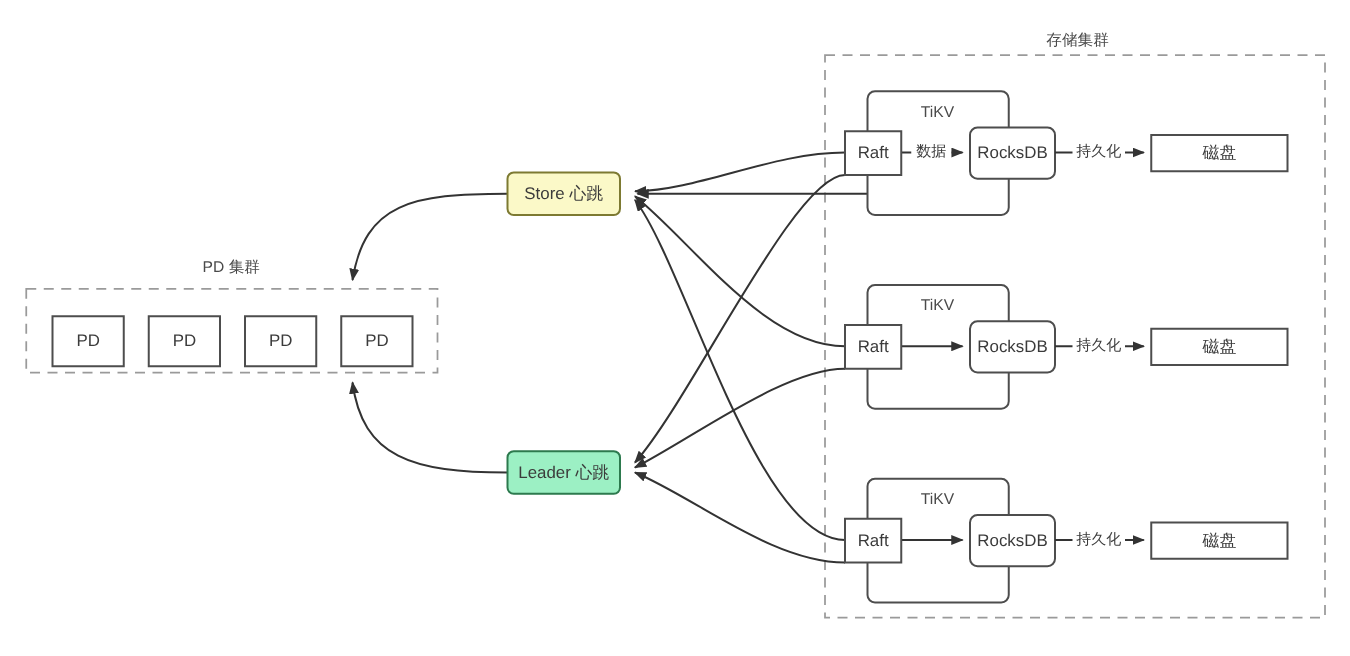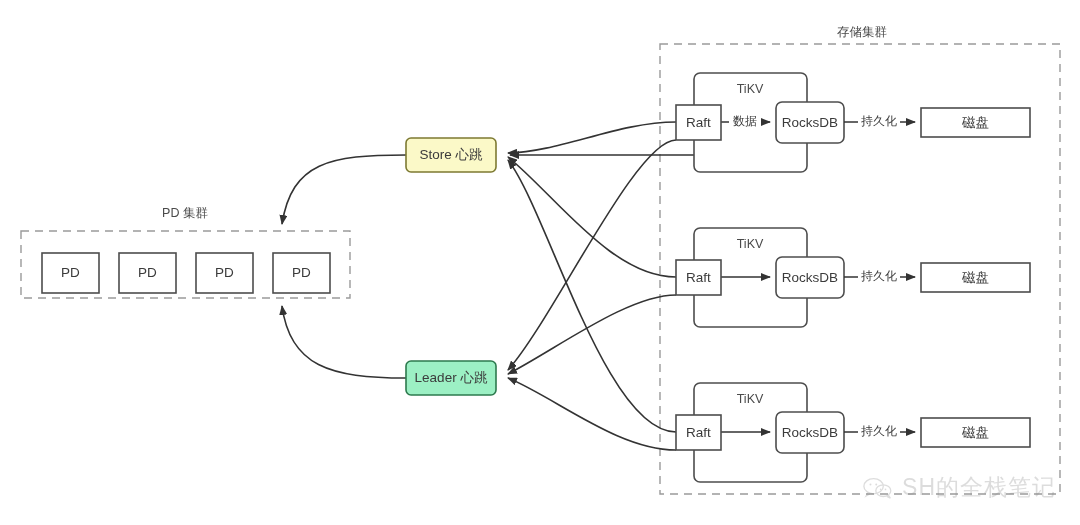--- a/index.html
+++ b/index.html
@@ -220,27 +220,14 @@
       <path class="edge" d="M 844 432 L 915 432" marker-end="url(#arrow)"></path>
       <rect x="858" y="424" width="42" height="16" fill="#ffffff" stroke="none"></rect>
       <text class="lbl lbl-edge" x="879" y="432">持久化</text>
 
       <rect class="node-rect" x="921" y="418" width="109" height="29"></rect>
       <text class="lbl lbl-node" x="975.5" y="433">磁盘</text>
     </g>
 
   </svg>
 
-  <div class="watermark">
-    <svg class="wm-icon" viewBox="0 0 34 26">
-      <ellipse cx="12" cy="11" rx="11" ry="8.6" fill="none" stroke="#8f8f8f" stroke-width="1.5"></ellipse>
-      <path d="M6 17.5 L3.5 22 L8.5 19.2" fill="none" stroke="#8f8f8f" stroke-width="1.5"></path>
-      <circle cx="8.5" cy="9" r="1.1" fill="#8f8f8f"></circle>
-      <circle cx="15" cy="9" r="1.1" fill="#8f8f8f"></circle>
-      <ellipse cx="23" cy="16" rx="8.5" ry="6.6" fill="none" stroke="#8f8f8f" stroke-width="1.5"></ellipse>
-      <path d="M28.5 20.8 L31 24.5 L27 22.4" fill="none" stroke="#8f8f8f" stroke-width="1.5"></path>
-      <circle cx="20" cy="14.6" r="0.95" fill="#8f8f8f"></circle>
-      <circle cx="25.5" cy="14.6" r="0.95" fill="#8f8f8f"></circle>
-    </svg>
-    <span class="wm-text">SH的全栈笔记</span>
-  </div>
 
 </div>
 
 </body></html>

